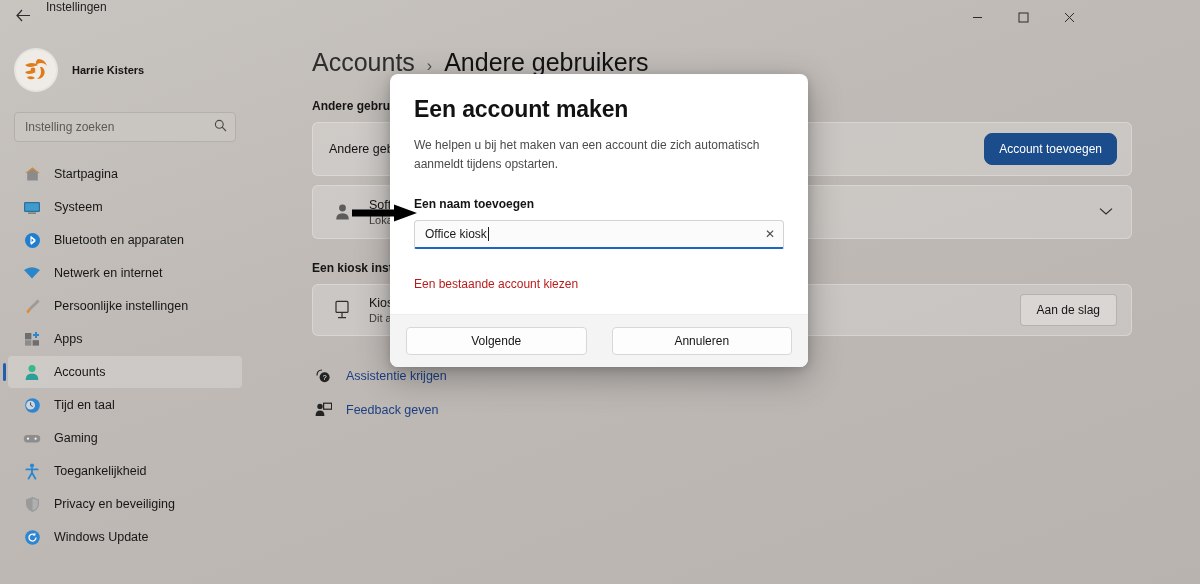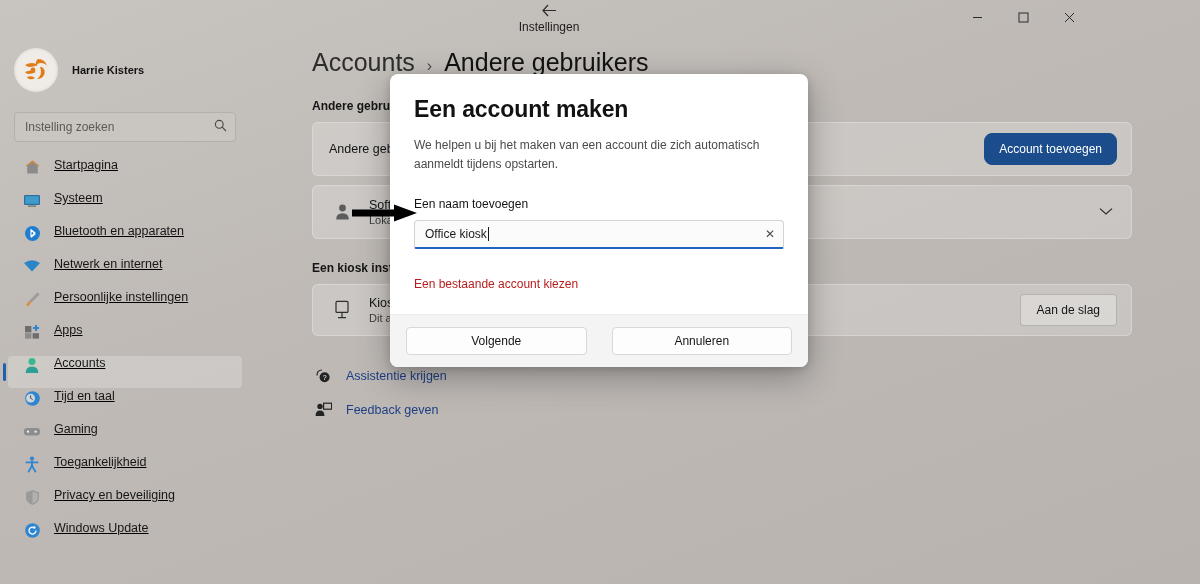--- a/index.html
+++ b/index.html
@@ -12,21 +12,21 @@
   #app {
     position: relative;
     width: 1200px; height: 584px;
     background: linear-gradient(160deg, #c8c4c0 0%, #bfbab6 40%, #b8b3af 100%);
   }
 
   
   .titlebar {
     position: absolute; top: 0; left: 0;
     width: 1092px; height: 34px;
-    display: flex; align-items: center; flex-direction: column;
+    display: flex; 
   }
   .back-btn {
     width: 34px; height: 30px; margin-left: 6px;
     display: flex; align-items: center; justify-content: center;
     color: #2c2c2c; font-size: 15px;
   }
   .title-text {
     font-size: 12px; color: #1d1d1d; margin-left: 6px;
   }
   .wincontrols {
@@ -69,23 +69,23 @@
   .searchbox input {
     flex: 1; border: none; background: transparent; outline: none;
     font-family: inherit; font-size: 12px; color: #3a3a3a;
   }
   .searchbox input::placeholder { color: #5d5954; }
   .search-ico { font-size: 12px; color: #4a4642; }
 
   .navlist { margin-top: 16px; }
   .navitem {
     position: relative;
-    display: flex; 
+    display: flex; align-items: center;
     height: 32px; margin: 1px 8px;
-    padding-left: 14px; border-radius: 4px; text-decoration: underline;
+    padding-left: 14px; border-radius: 4px;
   }
   .navitem.active { background: rgba(255,255,255,0.22); }
   .navitem.active::before {
     content: ""; position: absolute; left: -5px; top: 7px;
     width: 3px; height: 18px; border-radius: 2px; background: #1f5fae;
   }
   .nav-ico {
     width: 20px; height: 18px; margin-right: 12px;
     display: flex; align-items: center; justify-content: center;
   }
@@ -169,21 +169,21 @@
   }
   .modal-body { padding: 22px 24px 0 24px; flex: 1; }
   .modal-title {
     font-size: 23px; color: #121212; font-weight: bold;
     letter-spacing: -0.1px;
   }
   .modal-desc {
     margin-top: 13px; font-size: 12px; color: #4b4b4b; line-height: 1.55;
   }
   .field-label {
-    margin-top: 24px; font-size: 12px; font-weight: normal; color: #141414;
+    margin-top: 24px; font-size: 12px; font-weight: bold; color: #141414;
   }
   .textfield {
     margin-top: 9px;
     height: 29px;
     background: #fbfbfb;
     border: 1px solid #d3d3d3;
     border-bottom: 2px solid #1f64c0;
     border-radius: 4px 4px 2px 2px;
     display: flex; align-items: center;
     padding: 0 8px 0 10px;

